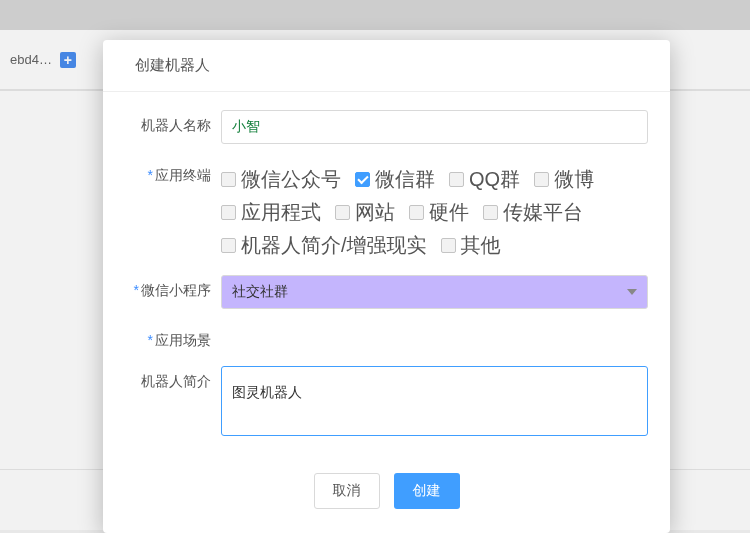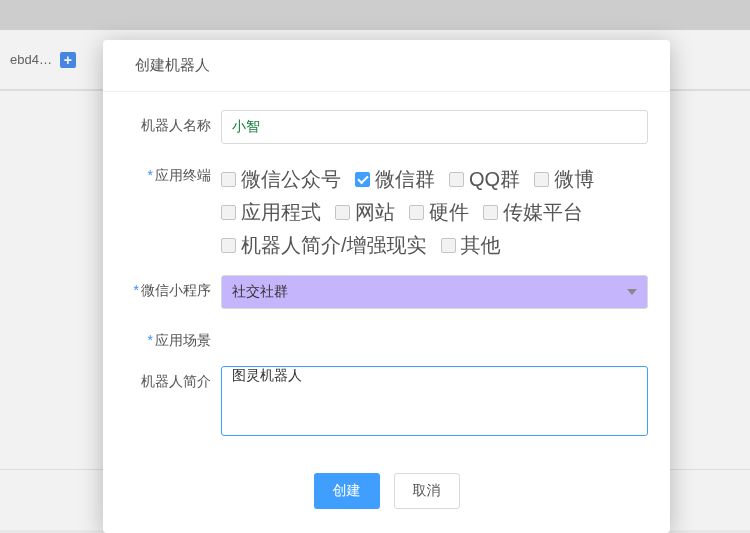--- a/index.html
+++ b/index.html
@@ -171,21 +171,21 @@
       height: 0;
       border-left: 5px solid transparent;
       border-right: 5px solid transparent;
       border-top: 6px solid #888;
     }
     .textarea {
       width: 100%;
       height: 70px;
       border: 1px solid #409eff;
       border-radius: 3px;
-      padding: 0 10px;
+      padding: 17px 10px;
       font-size: 14px;
       color: #333;
       resize: none;
       font-family: inherit;
     }
     .modal-footer {
       padding: 18px 0 24px;
       display: flex;
       justify-content: center;
       gap: 14px;
@@ -301,16 +301,16 @@
 
     <div class="form-row">
       <div class="form-label">机器人简介</div>
       <div class="form-control-wrap">
         <textarea class="textarea" id="intro-ta" style="">图灵机器人</textarea>
       </div>
     </div>
 
   </div>
   <div class="modal-footer">
+    <button class="btn btn-default">取消</button>
     <button class="btn btn-primary">创建</button>
-    <button class="btn btn-default">取消</button>
   </div>
 </div>
 
 </body></html>

